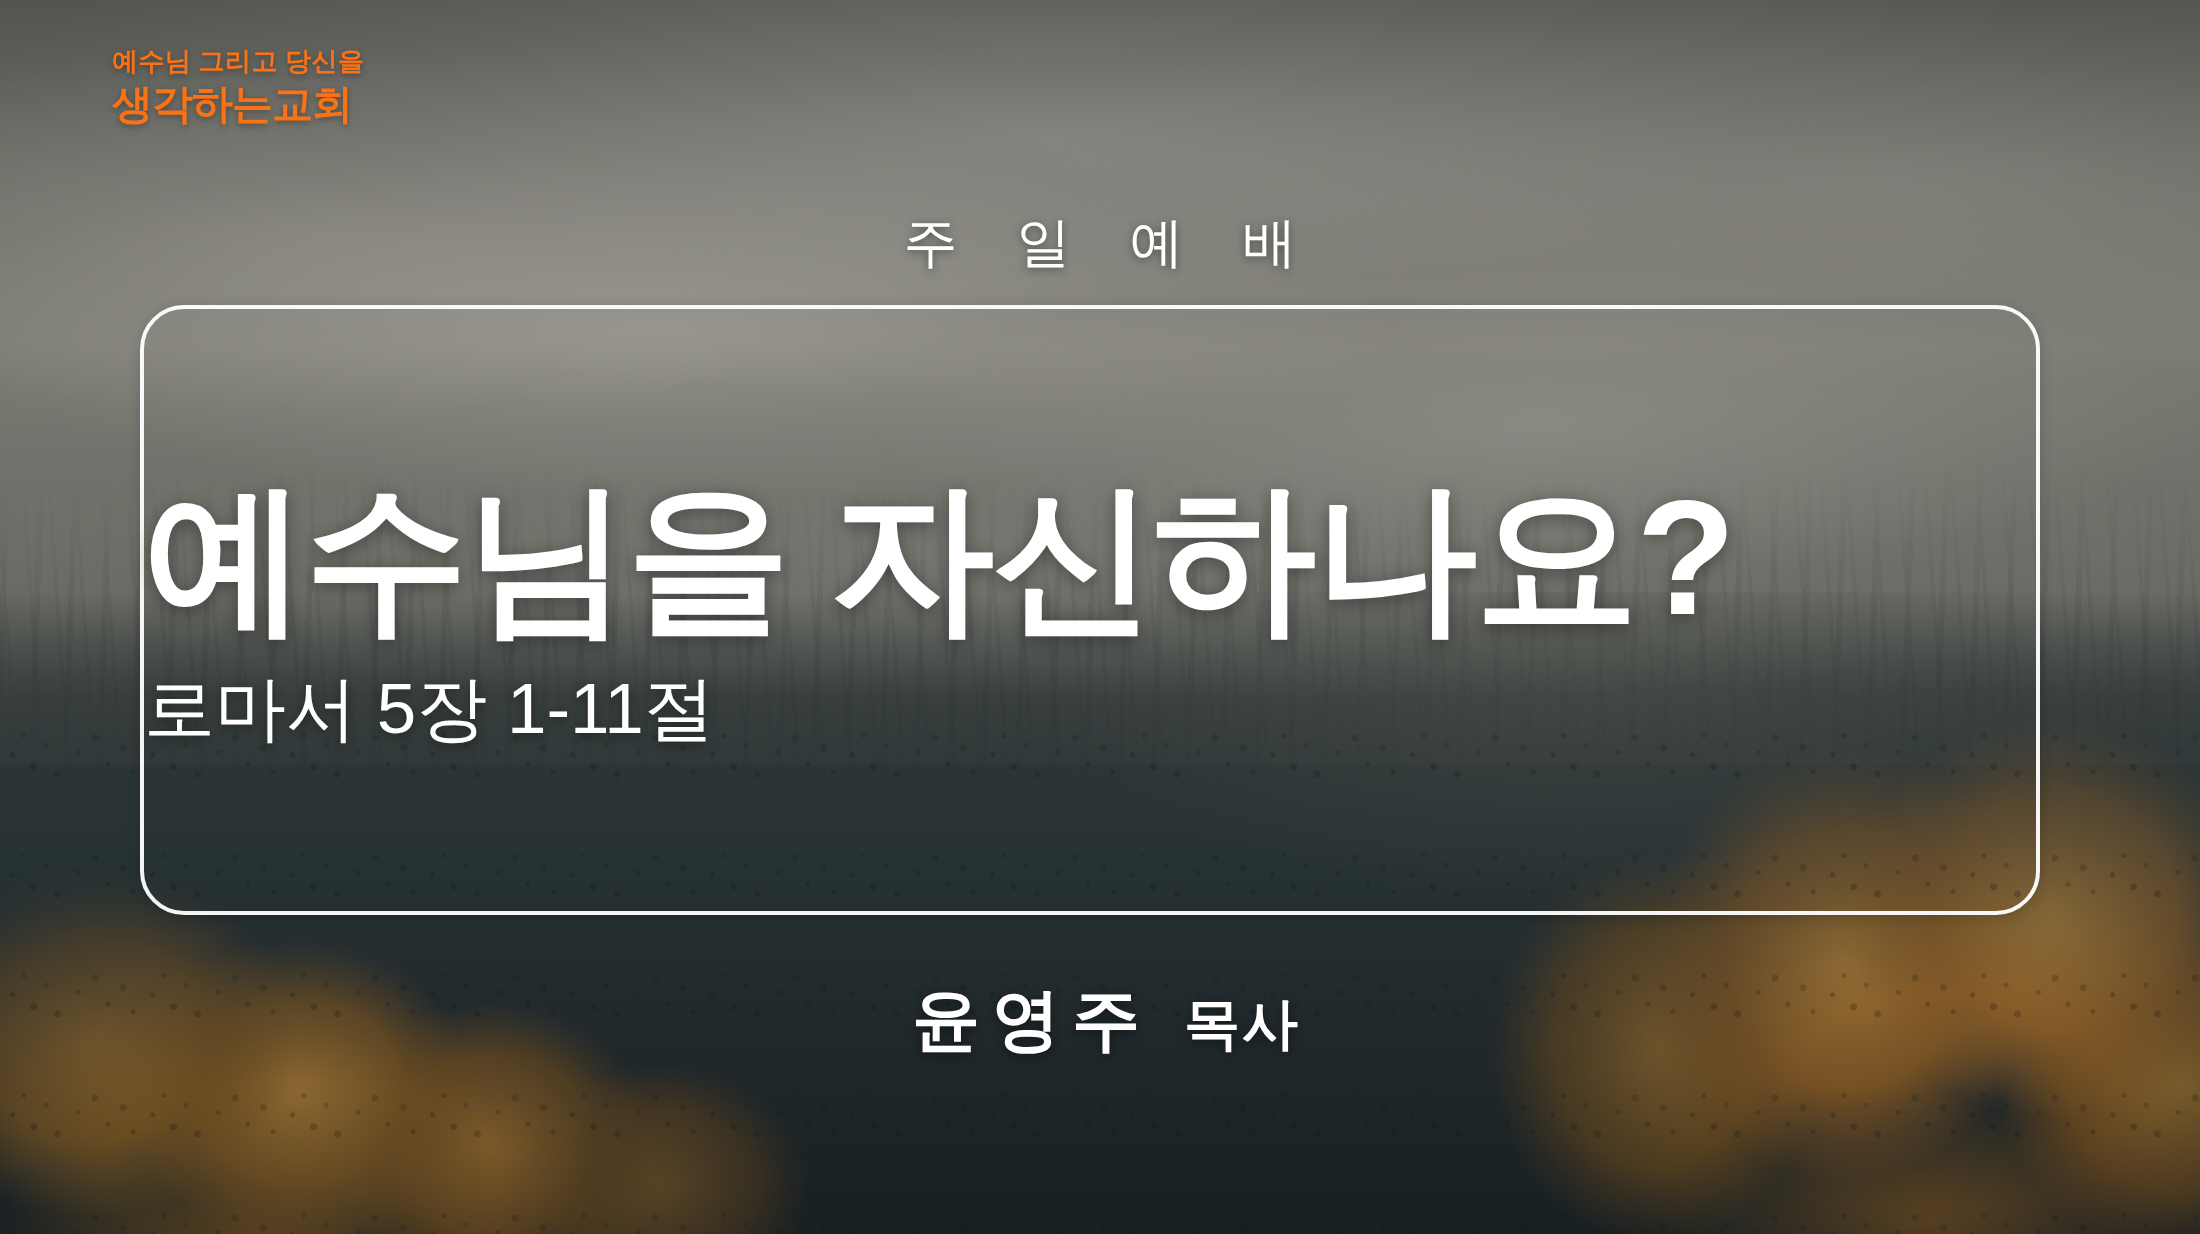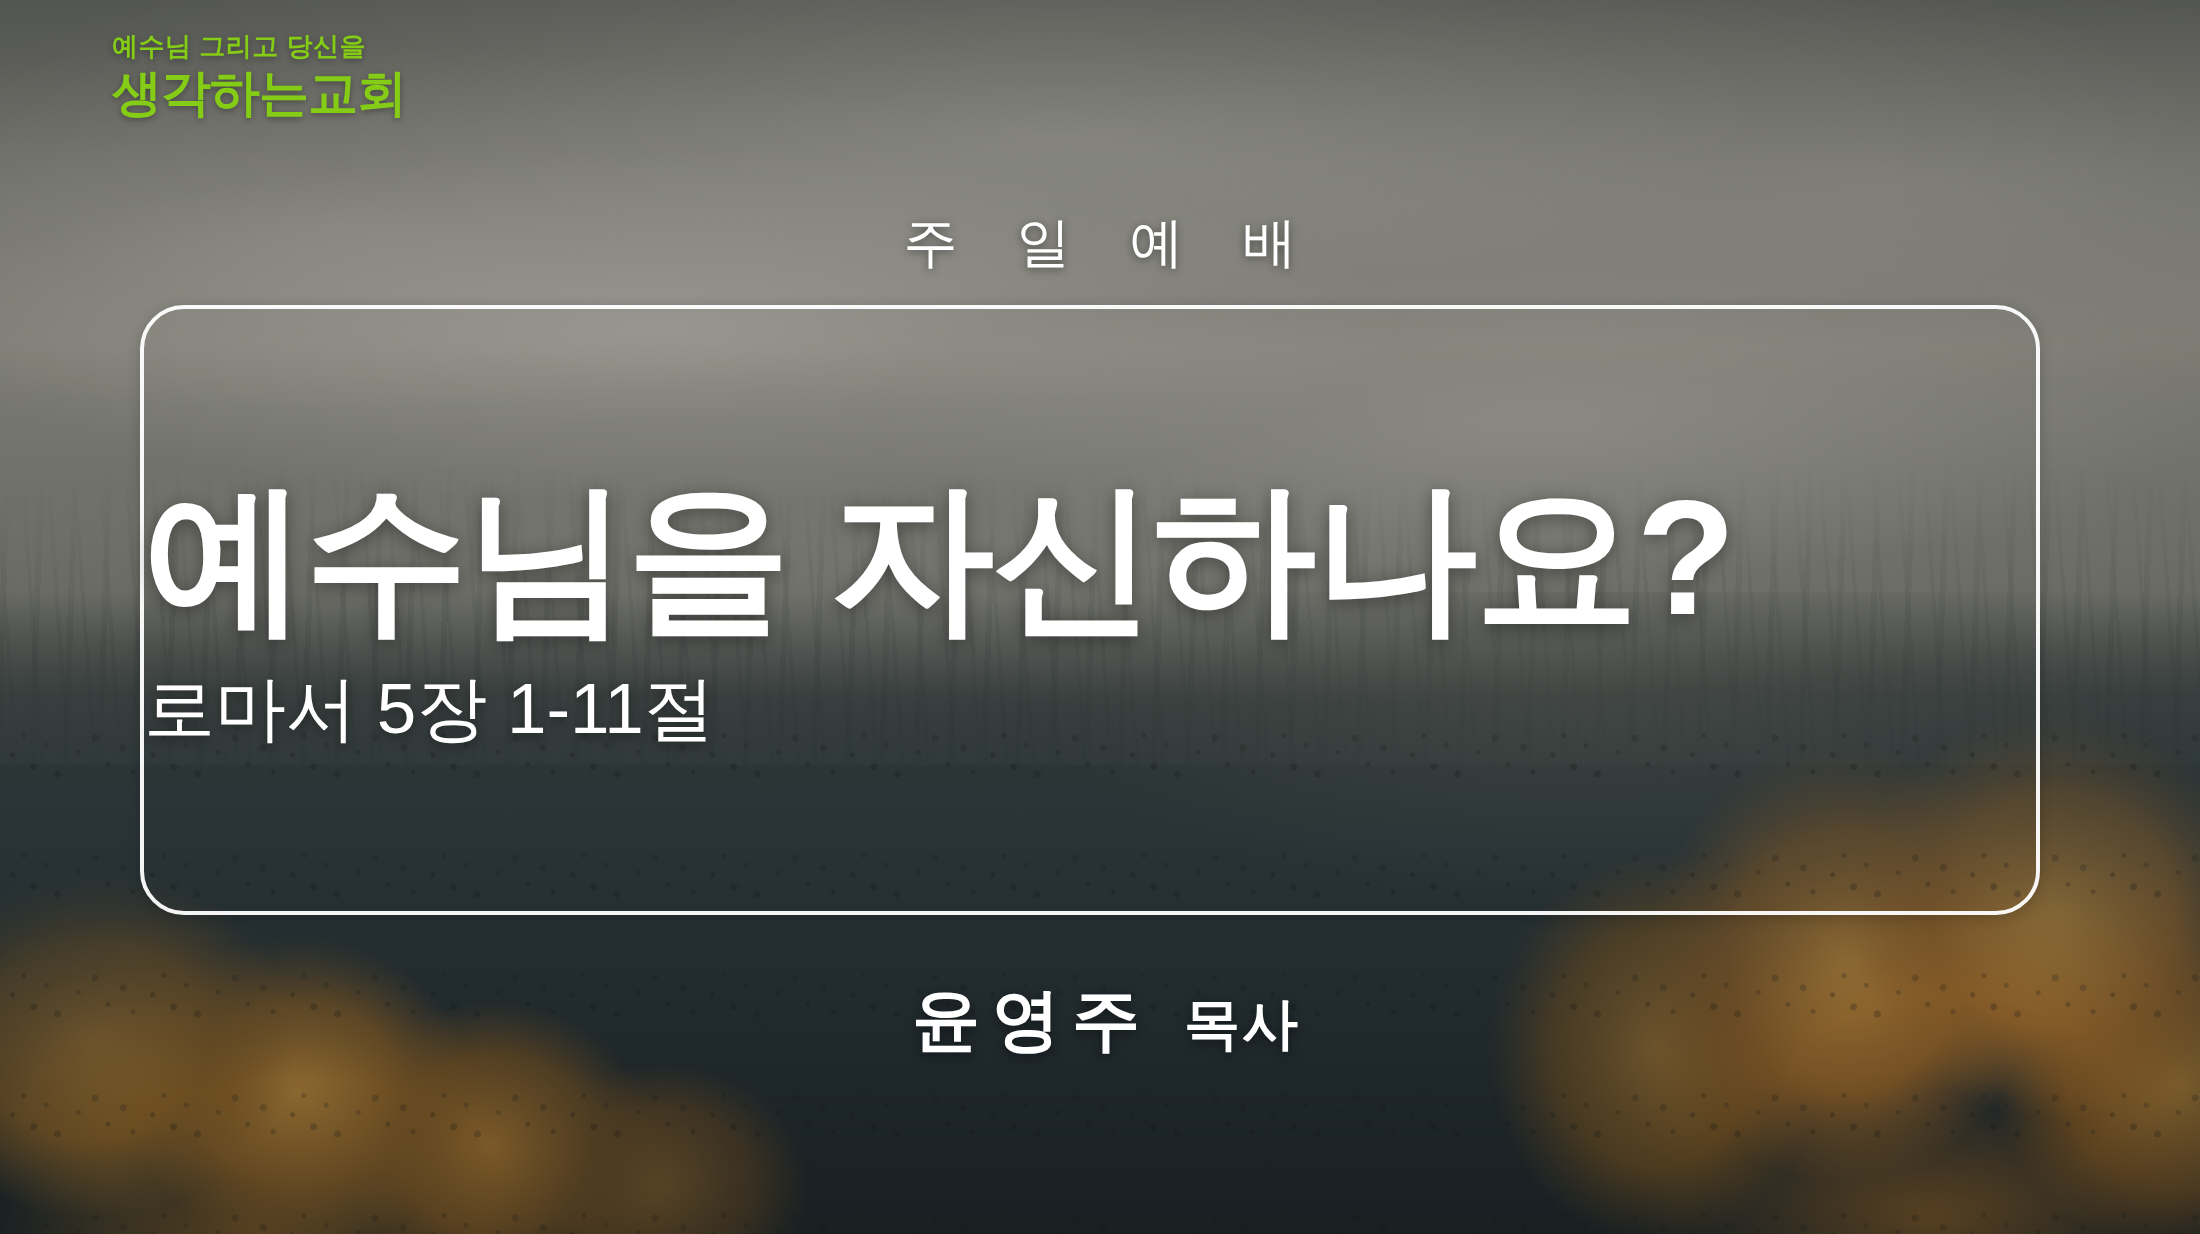--- a/index.html
+++ b/index.html
@@ -125,31 +125,32 @@
   
   .scrim {
     position:absolute; inset:0;
     background:
       linear-gradient(180deg, rgba(30,34,34,.34) 0%, rgba(30,34,34,.16) 28%, rgba(24,30,32,.22) 62%, rgba(18,24,26,.44) 100%);
     pointer-events:none;
   }
 
   
   .logo {
-    position:absolute; left:112px; top:32px;
-    color:#84cc16;
+    position:absolute; left:112px; top:48px;
+    color:#f97316;
     text-shadow:0 2px 6px rgba(0,0,0,.35);
     user-select:none;
+    font-family:Liberation Serif, serif;
   }
   .logo-tagline {
     font-size:26px; font-weight:700; letter-spacing:.5px;
     line-height:1.1; margin-bottom:6px; white-space:nowrap;
   }
   .logo-name {
-    font-size:50px; font-weight:800; letter-spacing:-1px;
+    font-size:41px; font-weight:800; letter-spacing:-1px;
     line-height:1.05; white-space:nowrap;
   }
 
   
   .service-label {
     position:absolute; left:0; right:0; top:207px;
     text-align:center;
     color:#ffffff;
     font-size:54px; font-weight:400;
     letter-spacing:22px;

